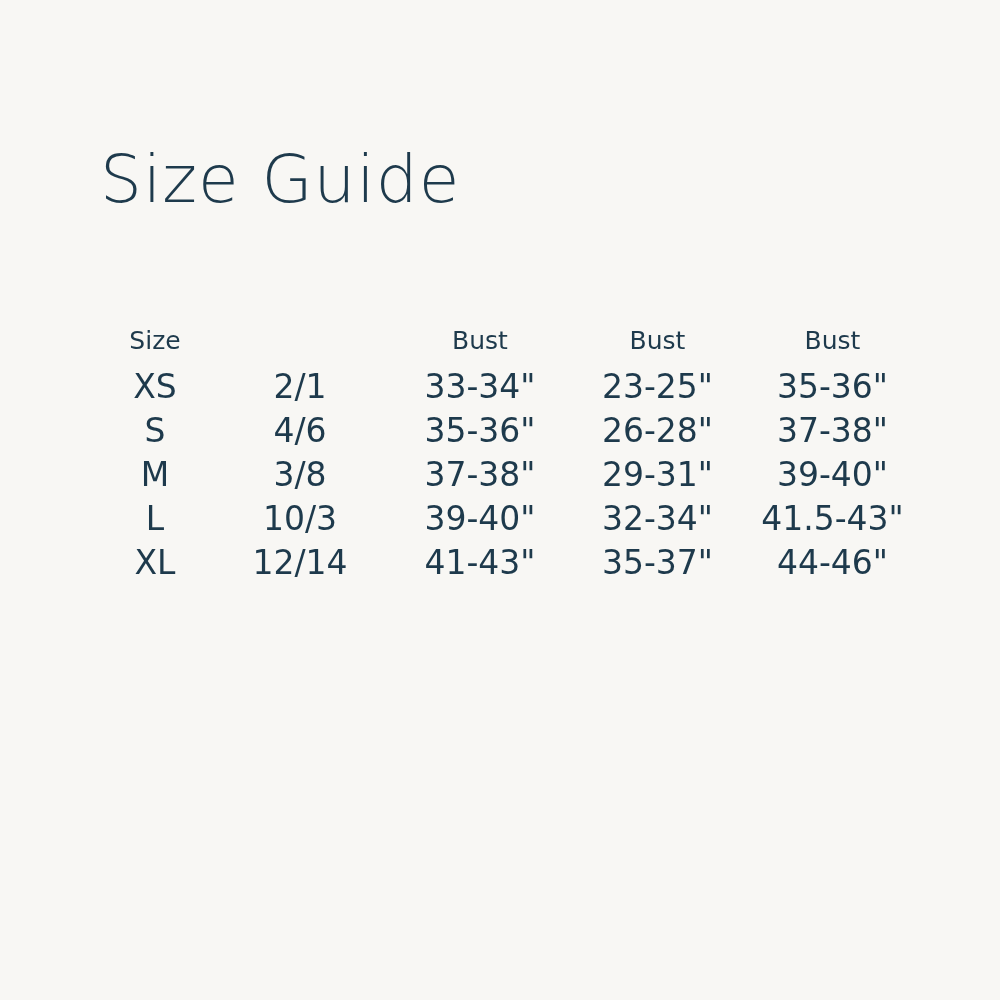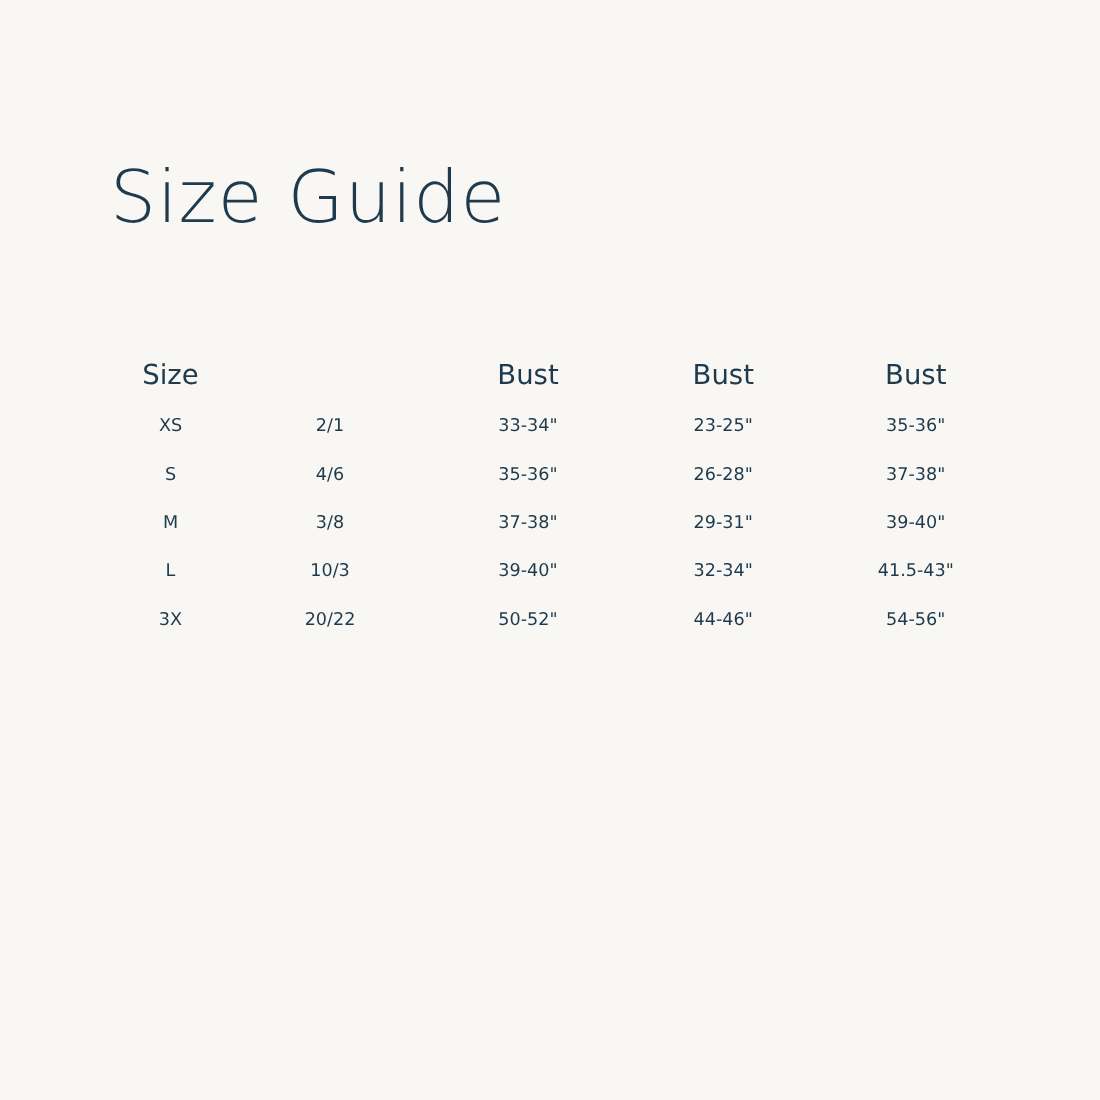--- a/index.html
+++ b/index.html
@@ -38,21 +38,21 @@
     width: 820px;
   }
   table.size-table {
     border-collapse: collapse;
     width: 820px;
     table-layout: fixed;
   }
   table.size-table th,
   table.size-table td {
     font-weight: 400;
-    font-size: 16px;
+    font-size: 33px;
     color: #1e3a4c;
     text-align: center;
     padding: 0;
     height: 44px;
     vertical-align: middle;
     white-space: nowrap;
   }
   table.size-table th {
     font-size: 25px;
     padding-bottom: 2px;
@@ -112,23 +112,23 @@
           <td>39-40"</td>
         </tr>
         <tr>
           <td>L</td>
           <td>10/3</td>
           <td>39-40"</td>
           <td>32-34"</td>
           <td>41.5-43"</td>
         </tr>
         <tr>
-          <td>3X</td>
-          <td>20/22</td>
-          <td>50-52"</td>
+          <td>XL</td>
+          <td>12/14</td>
+          <td>41-43"</td>
+          <td>35-37"</td>
           <td>44-46"</td>
-          <td>54-56"</td>
         </tr>
       </tbody>
     </table>
   </div>
 
 </div>
 
 </body></html>

